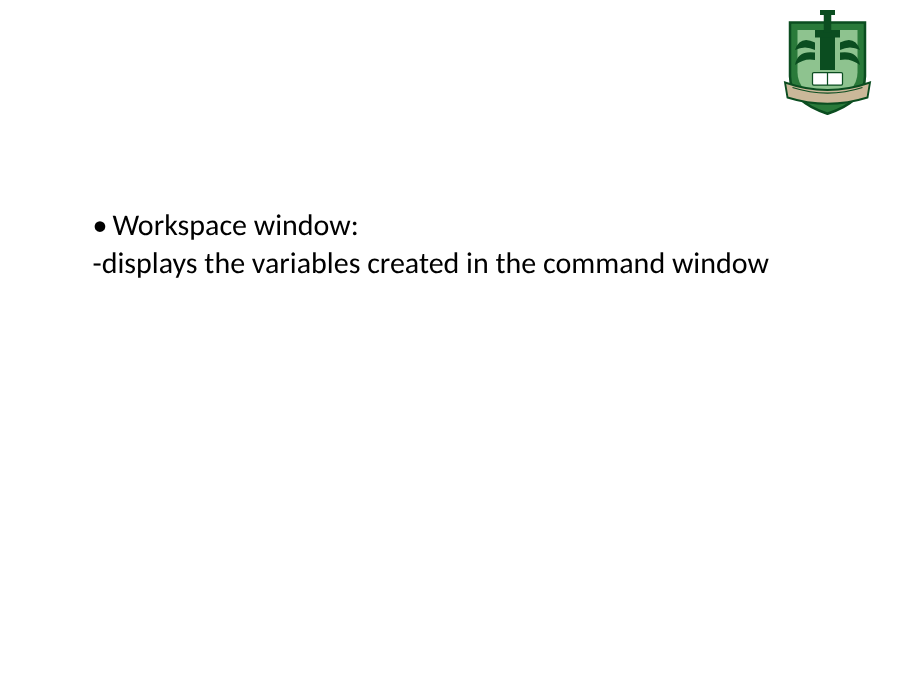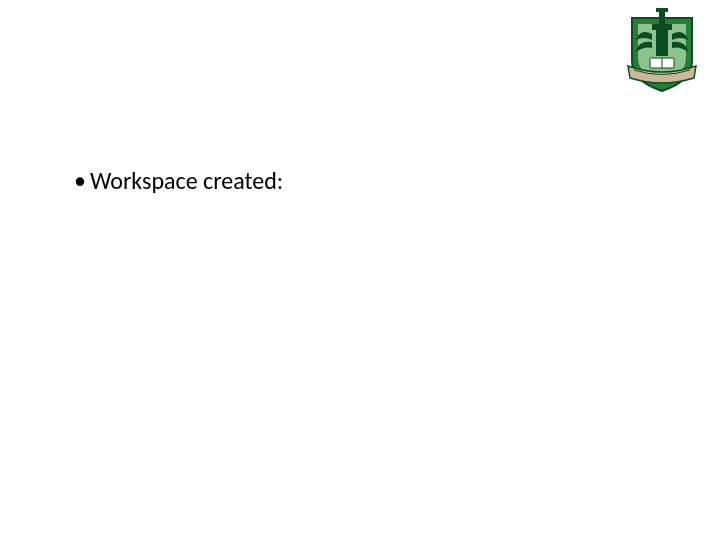--- a/index.html
+++ b/index.html
@@ -60,17 +60,18 @@
       <path d="M12 64 Q40 73 68 64" fill="none" stroke="#0b4d20" stroke-width="1"></path>
 
       <rect x="28" y="52" width="24" height="10" rx="1" fill="#ffffff" stroke="#0b4d20" stroke-width="1"></rect>
       <line x1="40" y1="52" x2="40" y2="62" stroke="#0b4d20" stroke-width="1"></line>
     </svg>
   </div>
 
   <div class="content">
     <div class="bullet-line">
       <span class="bullet-mark">•</span>
-      <span>Workspace created:</span>
+      <span>Workspace window:</span>
     </div>
+    <div>-displays the variables created in the command window</div>
   </div>
 
 </div>
 
 </body></html>

